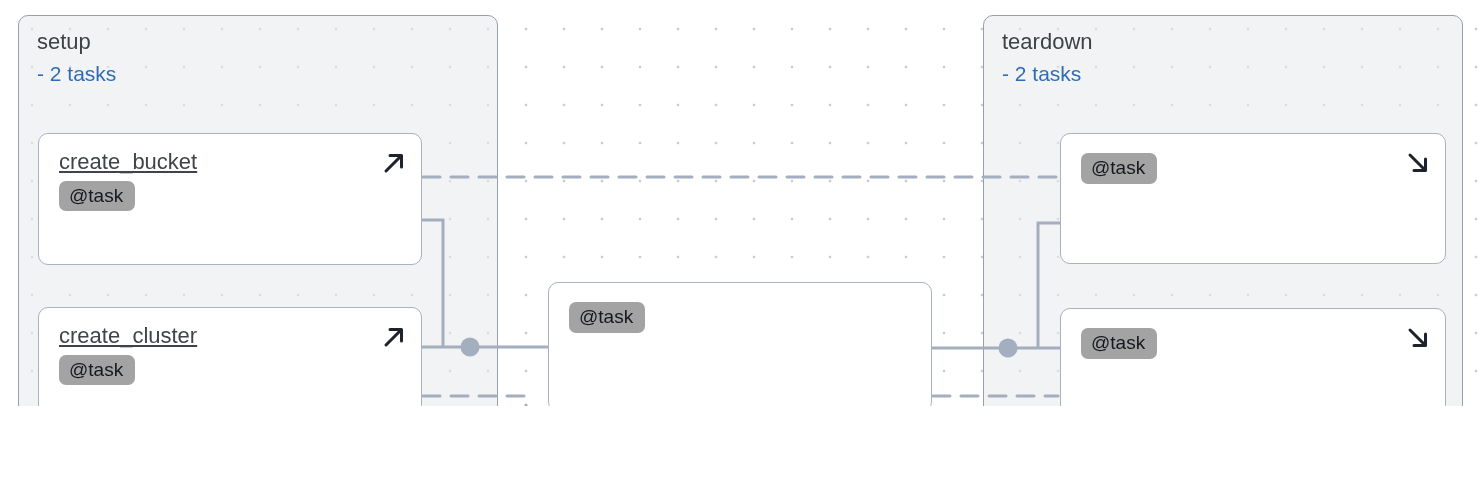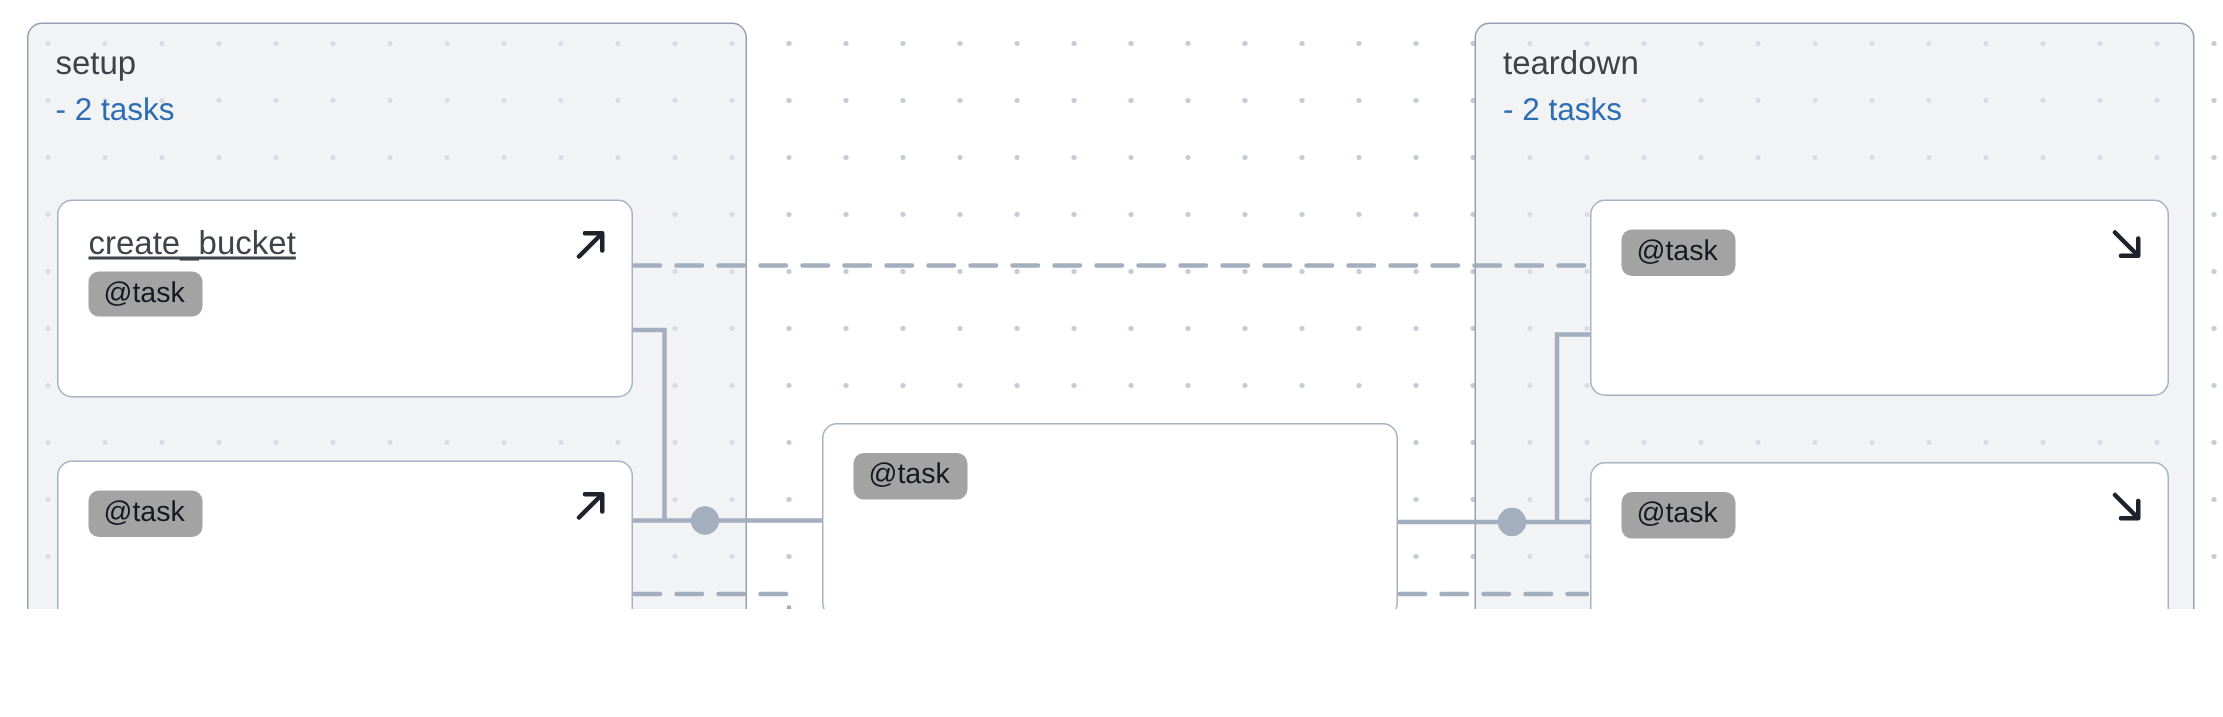--- a/index.html
+++ b/index.html
@@ -83,20 +83,21 @@
     <span class="badge">@task</span>
     <span class="dir-icon">
       <svg viewBox="0 0 26 26" fill="none" stroke="#1d222b" stroke-width="3" stroke-linecap="round" stroke-linejoin="round">
         <path d="M5 21 L20 6"></path>
           <path d="M9 5.5 H20.5 V17"></path>
       </svg>
     </span>
   </div>
 
   <div class="card" style="left:38px;top:307px;width:384px;height:133px;">
+    <span class="card-name">create_cluster</span>
     <span class="badge">@task</span>
     <span class="dir-icon">
       <svg viewBox="0 0 26 26" fill="none" stroke="#1d222b" stroke-width="3" stroke-linecap="round" stroke-linejoin="round">
         <path d="M5 21 L20 6"></path>
           <path d="M9 5.5 H20.5 V17"></path>
       </svg>
     </span>
   </div>
 
   <div class="card" style="left:548px;top:282px;width:384px;height:130px;">

